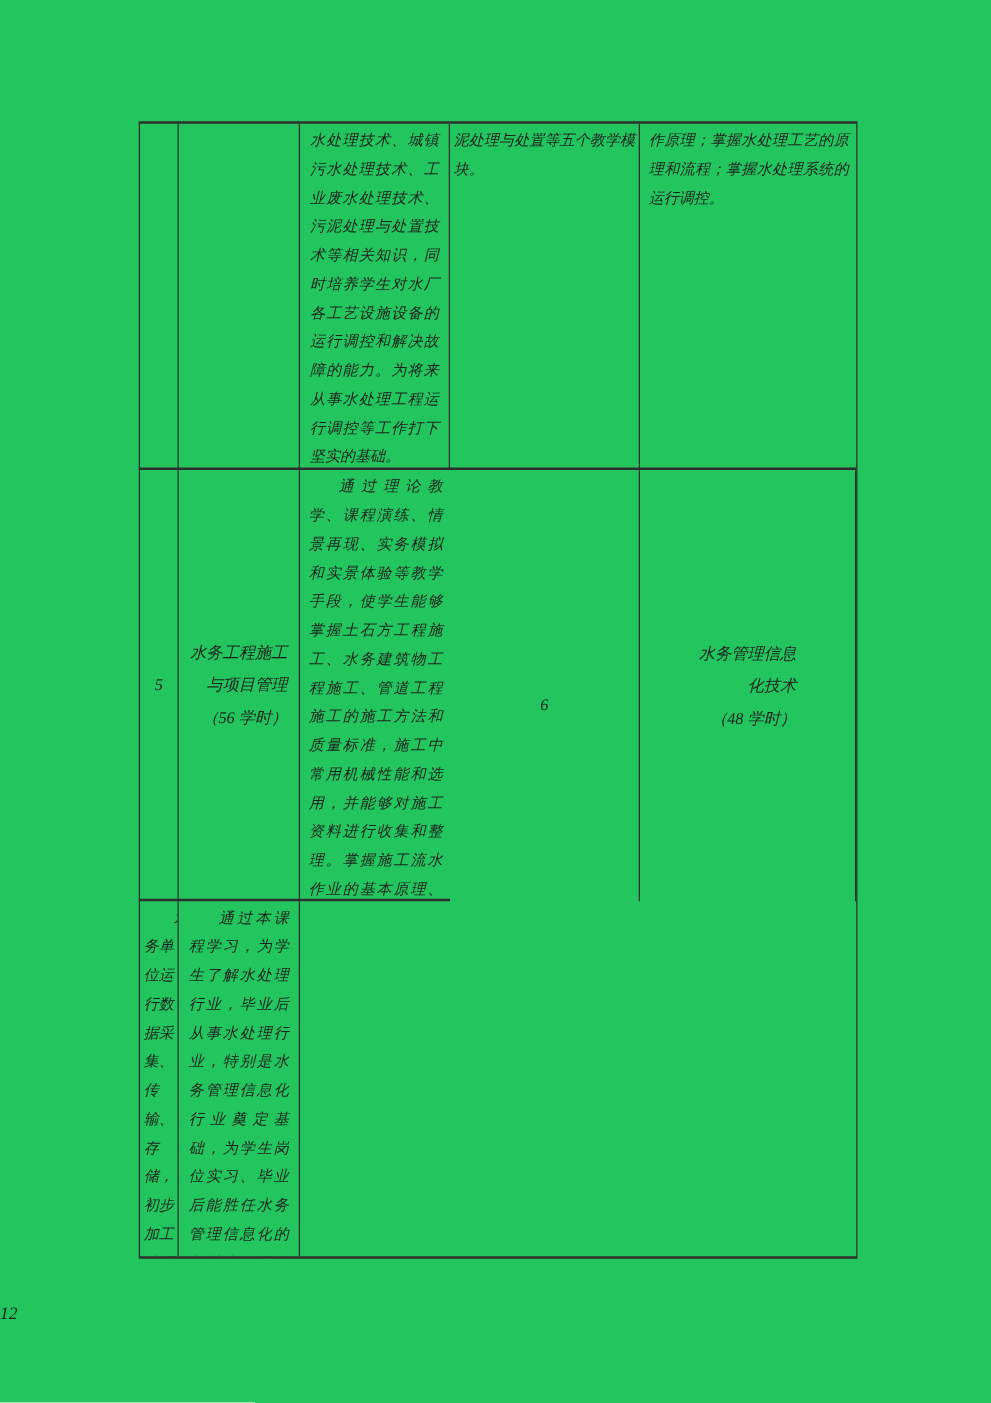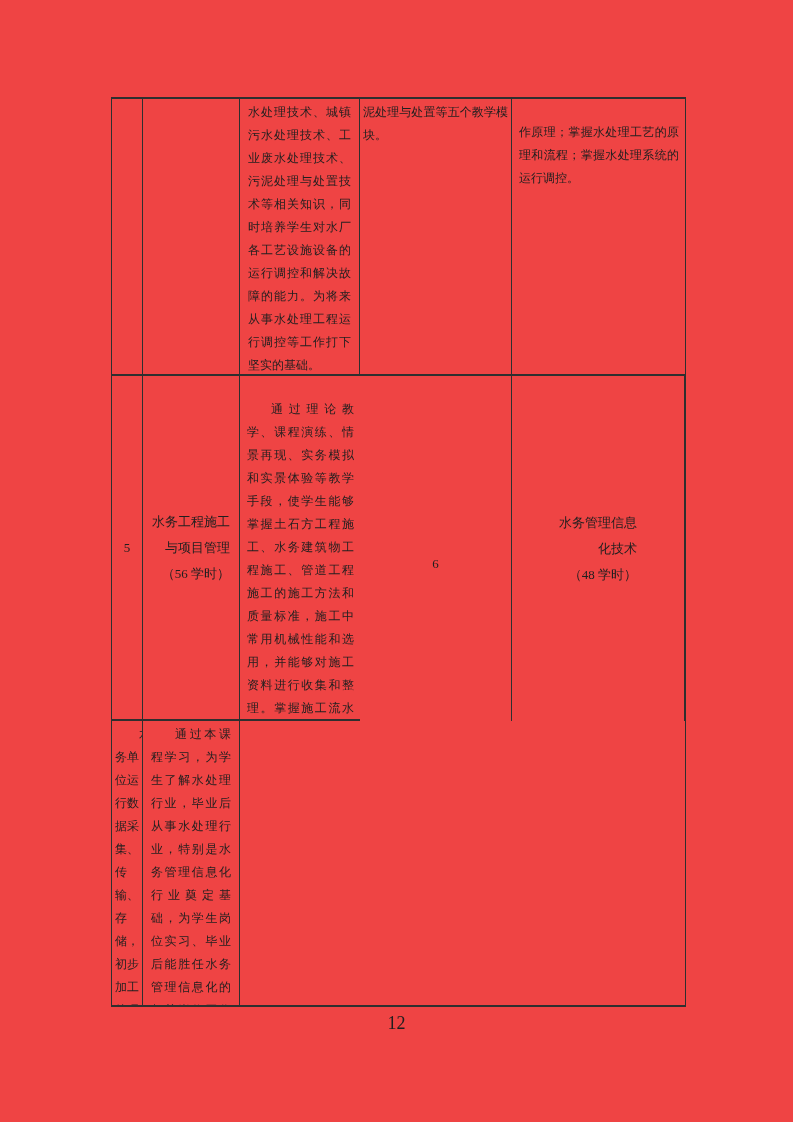--- a/index.html
+++ b/index.html
@@ -4,24 +4,25 @@
 <style>
   html, body {
     margin: 0;
     padding: 0;
     background: #ffffff;
   }
   .page {
     position: relative;
     width: 793px;
     height: 1122px;
-    background: #ef4444;
+    background: #22c55e;
     font-family: "Liberation Serif", "DejaVu Serif", serif;
     color: #1f1f1f;
     overflow: hidden;
+    font-style: italic;
   }
   .course-table {
     position: absolute;
     left: 111px;
     top: 97px;
     width: 575px;
     height: 910px;
     box-sizing: border-box;
     border: 1px solid #2f2f2f;
     border-top-width: 2px;
@@ -31,21 +32,21 @@
     grid-template-rows: 277px 345px 284px;
   }
   .cell {
     box-sizing: border-box;
     border-right: 1px solid #2f2f2f;
     border-bottom: 2px solid #2f2f2f;
     overflow: hidden;
     font-size: 12px;
     line-height: 23px;
   }
-  .last-col { border-right: none; margin-top: 20px; }
+  .last-col { border-right: none; }
   .last-row { border-bottom: none; }
 
   .c-num {
     display: flex;
     justify-content: center;
     align-items: center;
     font-size: 13px;
   }
   .c-num.num-low {
     align-items: flex-start;
@@ -69,25 +70,25 @@
     margin: 0;
     text-align: justify;
     text-align-last: left;
     word-break: break-all;
   }
   .cell p.indent { text-indent: 24px; }
   .cell p.no-indent { text-indent: 0; }
 
   .page-num {
     position: absolute;
-    top: 1013px;
+    top: 1044px;
     left: 0;
     width: 100%;
-    text-align: center;
-    font-size: 18px;
+    text-align: left;
+    font-size: 14px;
     color: #1f1f1f;
   }
 </style>
 </head>
 <body>
 
 <div class="page">
 
   <div class="course-table">
 

